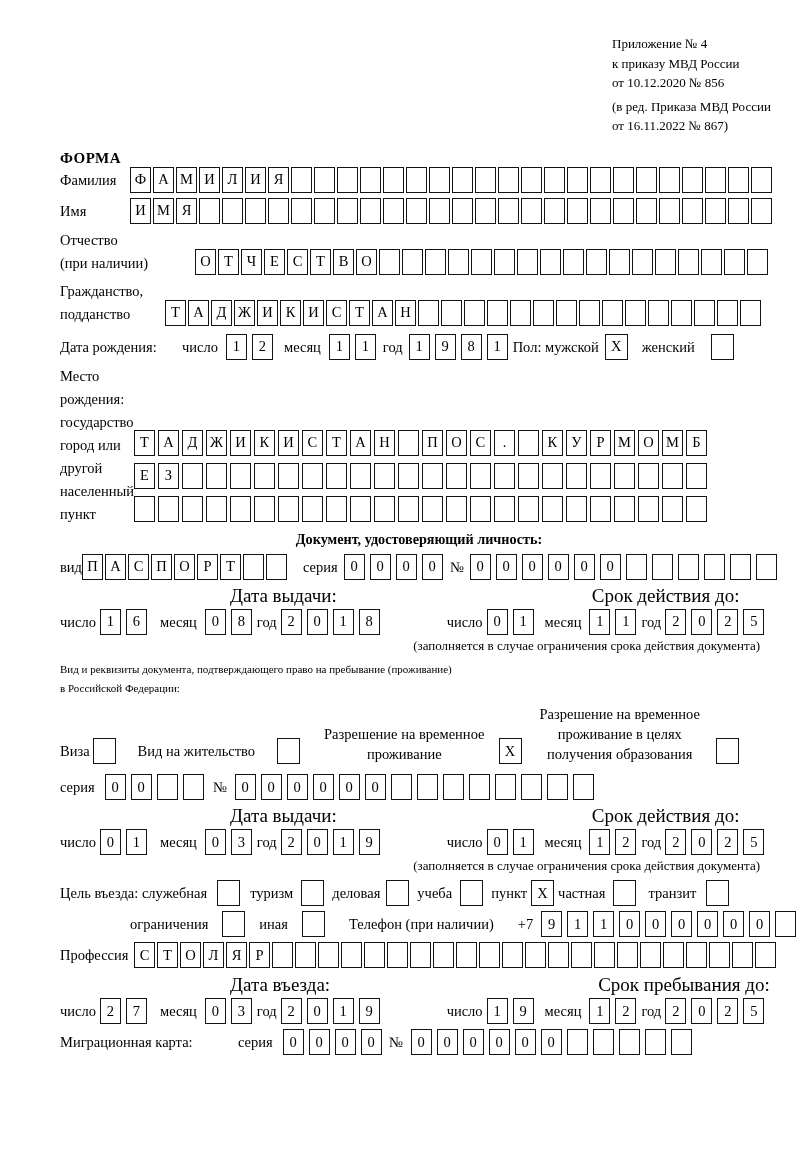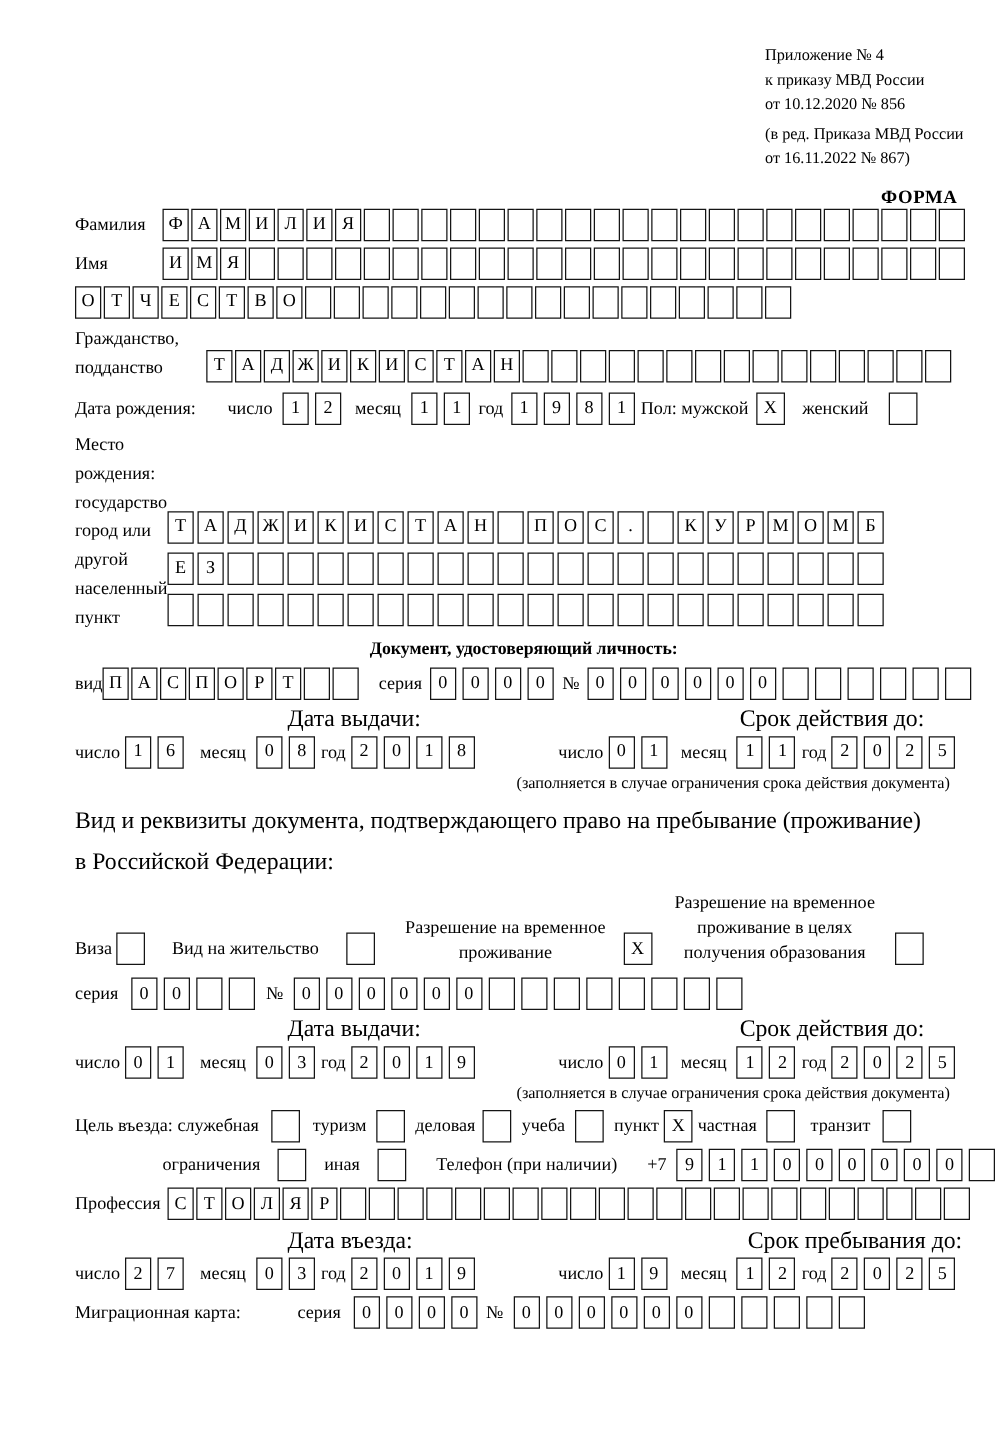--- a/index.html
+++ b/index.html
@@ -3,21 +3,21 @@
 <meta charset="utf-8">
 <style>
   html,body{margin:0;padding:0;background:#ffffff;}
   body{width:800px;height:1163px;overflow:hidden;color:#000;
        font-family:"Liberation Serif","DejaVu Serif",serif;}
   .page{box-sizing:border-box;width:800px;height:1163px;padding:34px 22px 0 60px;position:relative;}
 
   
   .hdr{margin-left:552px;font-size:13px;line-height:1.5;}
   .hdr .sub{margin-top:4px;}
-  .forma{text-align:right;padding-right:12px;font-weight:bold;font-size:15px;margin-top:14px;letter-spacing:.5px;}
+  .forma{padding-right:12px;font-weight:bold;font-size:15px;margin-top:14px;letter-spacing:.5px;}
 
   
   .title{text-align:center;font-weight:bold;font-size:15.5px;line-height:1.65;margin-top:16px;}
   .title-underline{display:inline-block;width:55px;border-bottom:2px solid #333;height:14px;margin-left:10px;}
   .sect{font-weight:bold;font-size:14.6px;margin-top:22px;margin-bottom:14px;}
 
   
   .row{display:flex;align-items:flex-end;margin-bottom:5px;}
   .lbl{font-size:14.5px;line-height:26px;white-space:nowrap;}
   .lblcol{font-size:14.5px;line-height:23px;}
@@ -28,21 +28,21 @@
   .dcell{margin-right:5px;}
   .bcell{margin-right:3px;}
   .cb .cell{width:23px;margin-right:0;}
   .w70{width:70px;}
   .w50{width:50px;}
   .mlab{margin:0 6px 0 14px;}
   .cellrow{margin-bottom:7px;}
   .center-bold{text-align:center;font-weight:bold;font-size:14.2px;margin:3px 0 6px 0;}
   .date-heads{display:flex;font-size:19px;margin-bottom:2px;}
   .note-right{text-align:right;font-size:13px;padding-right:18px;margin:-2px 0 6px 0;}
-  .para{font-size:19px;line-height:1.75;margin-top:4px;}
+  .para{font-size:11px;line-height:1.75;margin-top:4px;}
   .cbmulti{font-size:14.5px;line-height:20px;text-align:center;padding-top:2px;}
   .gap6{margin-left:6px;}
 </style>
 </head>
 <body>
 
 <div class="page">
 
   <div class="hdr">
     <div>Приложение № 4</div>
@@ -117,20 +117,24 @@
         <span class="cell"></span>
         <span class="cell"></span>
         <span class="cell"></span>
         <span class="cell"></span>
         <span class="cell"></span>
         <span class="cell"></span>
       </span>
   </div>
 
   <div class="row">
+    <span class="lblcol" style="width:135px;">
+      <div>Отчество</div>
+      <div>(при наличии)</div>
+    </span>
     <span class="cells">
         <span class="cell">О</span>
         <span class="cell">Т</span>
         <span class="cell">Ч</span>
         <span class="cell">Е</span>
         <span class="cell">С</span>
         <span class="cell">Т</span>
         <span class="cell">В</span>
         <span class="cell">О</span>
         <span class="cell"></span>

